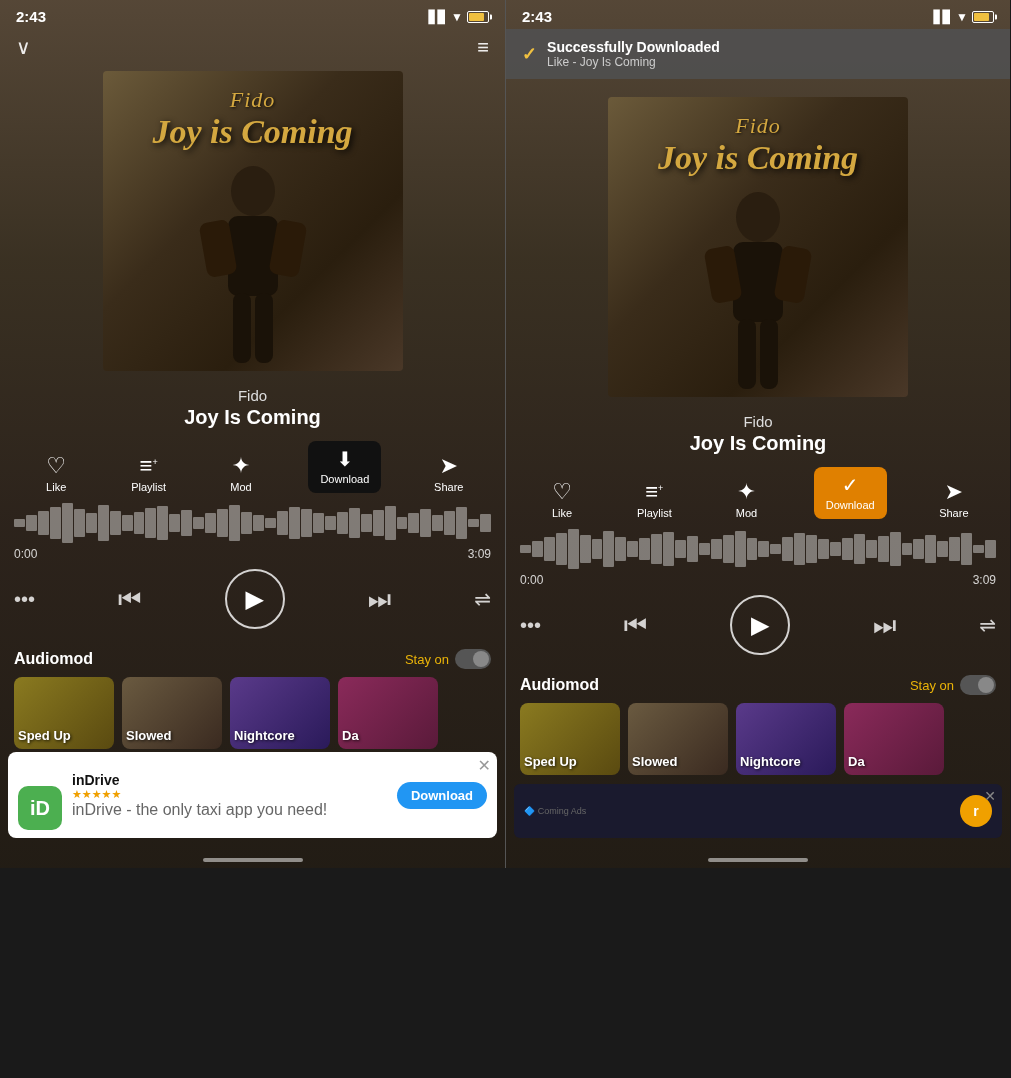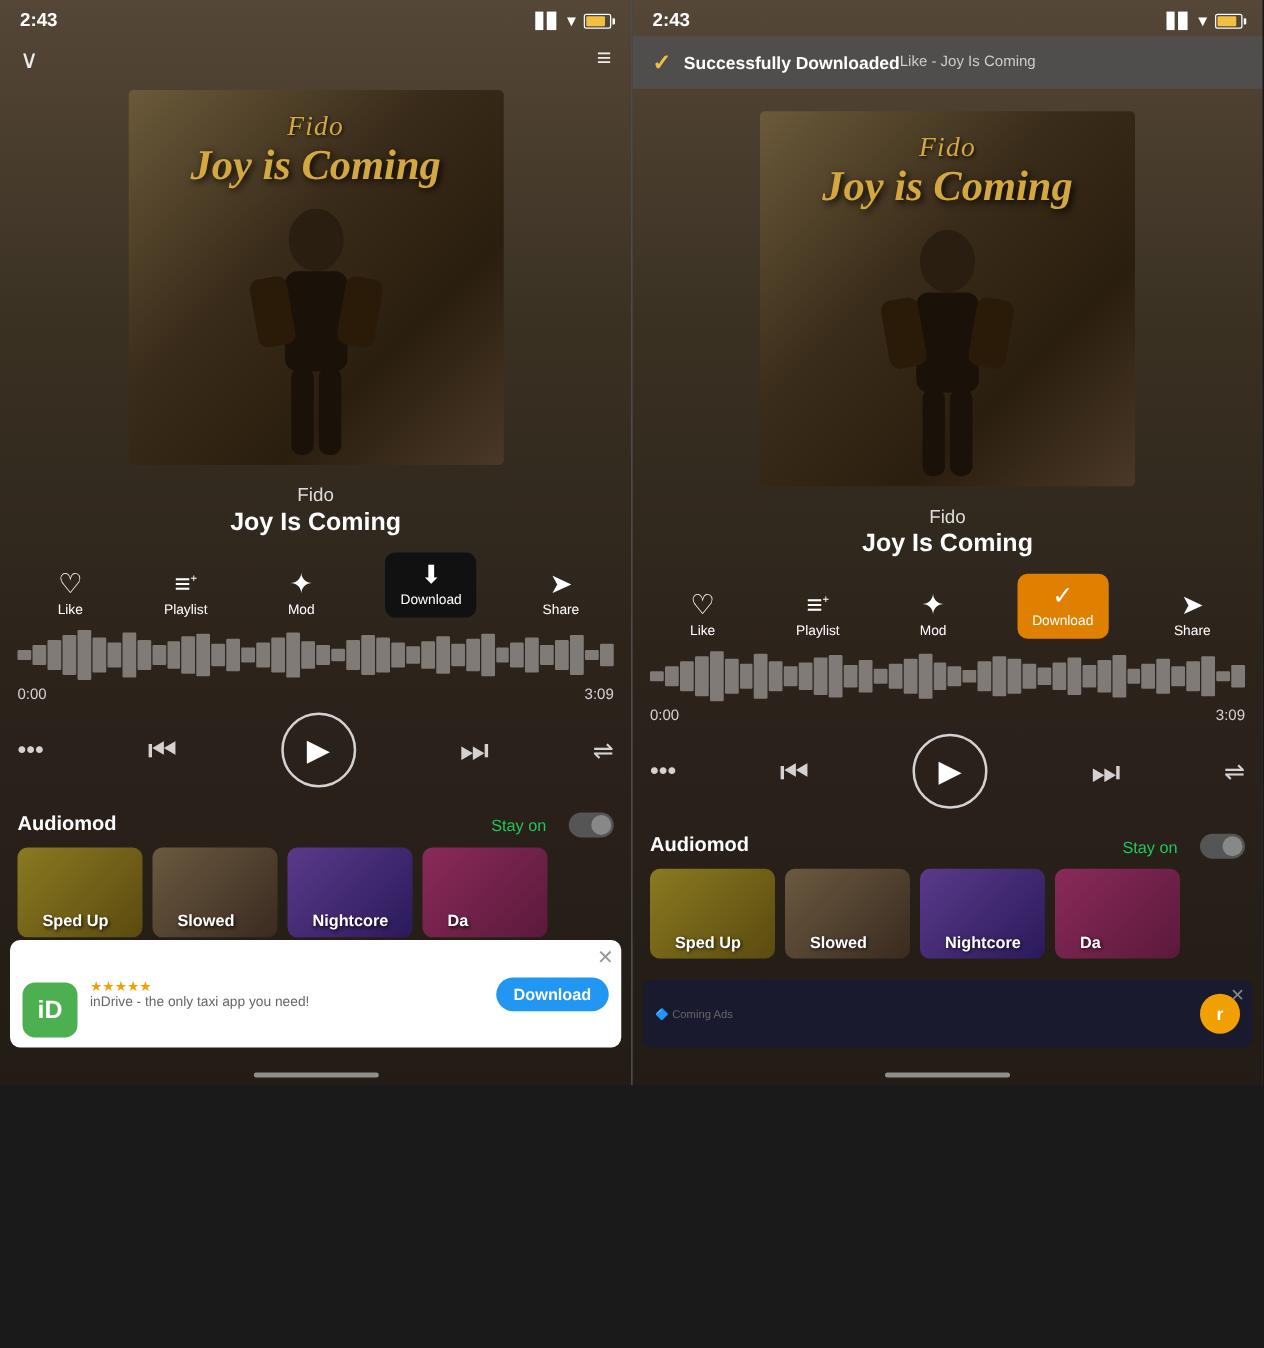--- a/index.html
+++ b/index.html
@@ -97,21 +97,21 @@
       align-items: center;
       gap: 10px;
     }
     .notif-check {
       color: #f0c040;
       font-size: 18px;
       font-weight: bold;
     }
     .notif-text {
       display: flex;
-      flex-direction: row;
+      flex-direction: column;
     }
     .notif-title {
       color: white;
       font-size: 14px;
       font-weight: 600;
     }
     .notif-sub {
       color: #ccc;
       font-size: 12px;
     }
@@ -316,22 +316,22 @@
 
     .audiomod-label {
       color: white;
       font-size: 16px;
       font-weight: 600;
     }
 
     .stay-on-row {
       display: flex;
       align-items: center;
-      gap: 18px;
-      color: #22c55e;
+      gap: 6px;
+      color: #eab308;
       font-size: 13px;
     }
 
     .toggle {
       width: 36px;
       height: 20px;
       background: #555;
       border-radius: 10px;
       position: relative;
       cursor: pointer;
@@ -375,21 +375,21 @@
     .preset-card-bg-nightcore {
       background: linear-gradient(135deg, #5a3a8a, #2a1a5a);
     }
     .preset-card-bg-da {
       background: linear-gradient(135deg, #8a2a5a, #5a1a3a);
     }
 
     .preset-label {
       position: absolute;
       bottom: 6px;
-      left: 20px;
+      left: 4px;
       color: white;
       font-size: 13px;
       font-weight: 600;
       text-shadow: 1px 1px 3px rgba(0,0,0,0.8);
       margin-top: 40px;
     }
 
     
     .ad-banner {
       position: absolute;
@@ -427,21 +427,21 @@
       font-size: 14px;
       font-weight: 700;
       color: #111;
     }
     .ad-stars {
       color: #f0a000;
       font-size: 11px;
     }
     .ad-desc {
       color: #666;
-      font-size: 11px;
+      font-size: 16px;
     }
 
     .ad-download-btn {
       background: #2196F3;
       color: white;
       border: none;
       border-radius: 16px;
       padding: 6px 14px;
       font-size: 13px;
       cursor: pointer;
@@ -648,20 +648,21 @@
         <span class="preset-label">Nightcore</span>
       </div>
       <div class="preset-card preset-card-bg-da">
         <span class="preset-label">Da</span>
       </div>
     </div>
 
     <div class="ad-banner">
       <div class="ad-icon">iD</div>
       <div class="ad-text">
+        <div class="ad-title">inDrive</div>
         <div class="ad-stars">★★★★★</div>
         <div class="ad-desc">inDrive - the only taxi app you need!</div>
       </div>
       <button class="ad-download-btn">Download</button>
       <span class="ad-close">✕</span>
     </div>
 
     <div class="home-indicator"></div>
   </div>
 </div>

